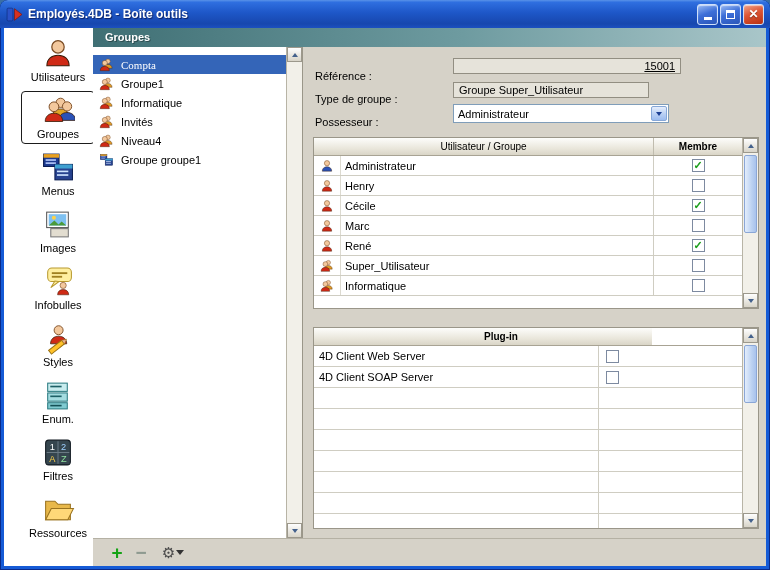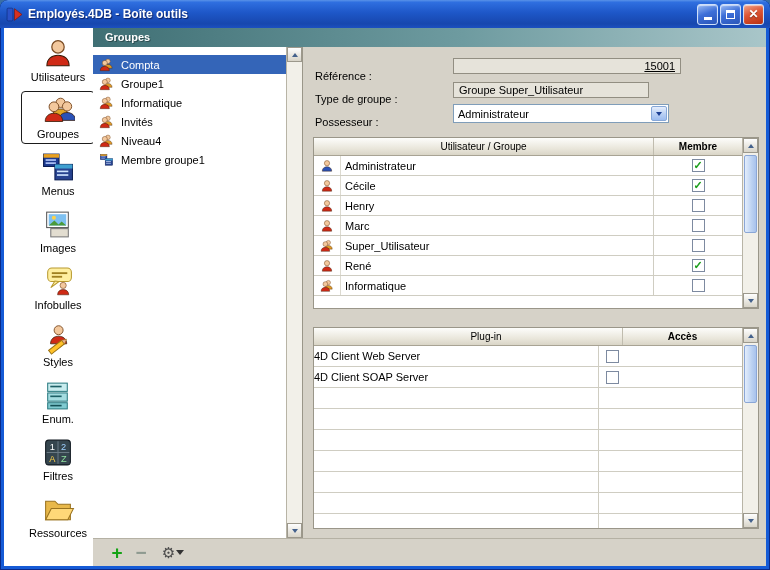--- a/index.html
+++ b/index.html
@@ -33,21 +33,21 @@
   .main{position:absolute;left:89px;top:0;right:0;bottom:0;background:#d6d2c8;}
   .section-header{position:absolute;top:0;left:0;right:0;height:19px;
     background:linear-gradient(90deg,#3f6f74 0%,#6e9ba0 55%,#a9c6c9 100%);
     color:#fff;font-size:11px;font-weight:bold;line-height:19px;padding-left:12px;text-shadow:1px 1px 0 rgba(0,0,0,.35);}
   
   .group-list{position:absolute;left:0;top:19px;width:210px;bottom:28px;background:#fff;border-right:1px solid #9a9689;overflow:hidden;}
   .glist-rows{position:absolute;left:0;top:8px;right:16px;}
   .g-row{height:19px;display:flex;align-items:center;padding-left:5px;gap:6px;font-size:11px;color:#000;}
   .g-row .icn{width:17px;height:14px;flex:0 0 auto;}
   .g-row .icn svg{width:100%;height:100%;display:block;}
-  .g-row.selected{background:#3465b8;color:#fff;}
+  .g-row.selected{background:#3465b8;color:#fff;font-family:Liberation Serif, serif;}
   
   .vscroll{position:absolute;top:0;right:0;bottom:0;width:16px;background:#f2f0e9;border-left:1px solid #b8b4a6;}
   .sbtn{position:absolute;left:0;right:0;height:15px;background:linear-gradient(#fefefe,#d8d4c8);border:1px solid #9c988c;display:flex;align-items:center;justify-content:center;}
   .sbtn.up{top:0;}
   .sbtn.down{bottom:0;}
   .tri-up{width:0;height:0;border-left:3px solid transparent;border-right:3px solid transparent;border-bottom:4px solid #44618c;}
   .tri-down{width:0;height:0;border-left:3px solid transparent;border-right:3px solid transparent;border-top:4px solid #44618c;}
   .sthumb{position:absolute;left:1px;right:1px;border:1px solid #8aa6d6;border-radius:2px;
     background:linear-gradient(90deg,#e3edfb,#bcd2f2 60%,#a8c2ec);}
   
@@ -65,21 +65,21 @@
   .t-head{display:flex;height:18px;border-bottom:1px solid #a8a394;}
   .th{display:flex;align-items:center;justify-content:center;font-size:10px;
     background:linear-gradient(#fdfdfb,#eae7dc 60%,#d9d5c7);border-right:1px solid #c0bcae;height:100%;}
   .th:last-child{border-right:none;font-weight:bold;}
   .trow{display:flex;align-items:center;border-bottom:1px solid #cfcdc2;font-size:11px;background:#fff;}
   .m-icon{width:27px;height:100%;display:flex;align-items:center;justify-content:center;border-right:1px solid #dcdad0;}
   .m-icon .icn{width:16px;height:14px;}
   .m-icon .icn svg{width:100%;height:100%;display:block;}
   .m-name{flex:1;height:100%;display:flex;align-items:center;padding-left:4px;border-right:1px solid #cfcdc2;overflow:hidden;white-space:nowrap;}
   .m-member{width:88px;height:100%;display:flex;align-items:center;justify-content:center;}
-  .p-name{width:285px;height:100%;display:flex;align-items:center;border-right:1px solid #cfcdc2;overflow:hidden;white-space:nowrap;}
+  .p-name{width:285px;height:100%;display:flex;align-items:center;padding-left:5px;border-right:1px solid #cfcdc2;overflow:hidden;white-space:nowrap;}
   .p-access{flex:1;height:100%;display:flex;align-items:center;padding-left:7px;}
   .cb{width:13px;height:13px;background:#fff;border:1px solid #7d8aa0;display:inline-flex;align-items:center;justify-content:center;
     font-size:11px;font-weight:bold;color:#1e9e1e;line-height:1;}
   .cb.checked::after{content:"✓";margin-top:-1px;}
   
   .toolbar{position:absolute;left:0;right:0;bottom:0;height:28px;background:#d6d2c8;border-top:1px solid #b5b1a4;display:flex;align-items:center;}
   .tbtn{display:flex;align-items:center;justify-content:center;width:24px;height:22px;cursor:default;}
   .tb-plus{color:#15a315;font-size:19px;font-weight:bold;margin-left:12px;}
   .tb-minus{color:#8e9a90;font-size:19px;font-weight:bold;}
   .tb-gear{color:#4a4a4a;font-size:15px;margin-left:8px;}
@@ -323,21 +323,21 @@
                   <rect x="2" y="3" width="15" height="12" fill="#1d3a8f" stroke="#0a1c50"></rect>
                   <rect x="2" y="3" width="15" height="3.5" fill="#e8a020"></rect>
                   <rect x="4" y="8" width="10" height="1.5" fill="#bcd0ff"></rect>
                   <rect x="4" y="11" width="10" height="1.5" fill="#bcd0ff"></rect>
                   <rect x="13" y="13" width="17" height="15" fill="#27428f" stroke="#0a1c50"></rect>
                   <rect x="13" y="13" width="17" height="4" fill="#3fa0d0"></rect>
                   <rect x="15" y="19" width="11" height="1.6" fill="#cfe4ff"></rect>
                   <rect x="15" y="22.5" width="11" height="1.6" fill="#cfe4ff"></rect>
                 </svg>
               </span>
-              <span>Membre groupe1</span>
+              <span>Groupe groupe1</span>
             </div>
           </div>
         <div class="vscroll">
           <div class="sbtn up">
               <span class="tri-up"></span>
             </div>
           <div class="sbtn down">
               <span class="tri-down"></span>
             </div>
         </div>
@@ -385,51 +385,65 @@
                 </div>
                 <div class="trow" style="height: 20px;">
                   <div class="m-icon">
                     <span class="icn">
                       <svg viewBox="0 0 16 16" xmlns="http://www.w3.org/2000/svg">
                         <circle cx="8" cy="4.8" r="3" fill="#f3c89d" stroke="#7a4a22" stroke-width=".6"></circle>
                         <path d="M2.6 13.9C2.6 10.6 5 8.8 8 8.8s5.4 1.8 5.4 5.1z" fill="#cf2a16" stroke="#3a1c08" stroke-width=".5"></path>
                       </svg>
                     </span>
                   </div>
-                  <div class="m-name">Cécile</div>
-                  <div class="m-member">
-                    <span class="cb checked"></span>
+                  <div class="m-name">Henry</div>
+                  <div class="m-member">
+                    <span class="cb"></span>
                   </div>
                 </div>
                 <div class="trow" style="height: 20px;">
                   <div class="m-icon">
                     <span class="icn">
                       <svg viewBox="0 0 16 16" xmlns="http://www.w3.org/2000/svg">
                         <circle cx="8" cy="4.8" r="3" fill="#f3c89d" stroke="#7a4a22" stroke-width=".6"></circle>
                         <path d="M2.6 13.9C2.6 10.6 5 8.8 8 8.8s5.4 1.8 5.4 5.1z" fill="#cf2a16" stroke="#3a1c08" stroke-width=".5"></path>
                       </svg>
                     </span>
                   </div>
-                  <div class="m-name">Henry</div>
-                  <div class="m-member">
-                    <span class="cb"></span>
+                  <div class="m-name">Cécile</div>
+                  <div class="m-member">
+                    <span class="cb checked"></span>
                   </div>
                 </div>
                 <div class="trow" style="height: 20px;">
                   <div class="m-icon">
                     <span class="icn">
                       <svg viewBox="0 0 16 16" xmlns="http://www.w3.org/2000/svg">
                         <circle cx="8" cy="4.8" r="3" fill="#f3c89d" stroke="#7a4a22" stroke-width=".6"></circle>
                         <path d="M2.6 13.9C2.6 10.6 5 8.8 8 8.8s5.4 1.8 5.4 5.1z" fill="#cf2a16" stroke="#3a1c08" stroke-width=".5"></path>
                       </svg>
                     </span>
                   </div>
                   <div class="m-name">Marc</div>
                   <div class="m-member">
                     <span class="cb"></span>
+                  </div>
+                </div>
+                <div class="trow" style="height: 20px;">
+                  <div class="m-icon">
+                    <span class="icn">
+                      <svg viewBox="0 0 16 16" xmlns="http://www.w3.org/2000/svg">
+                        <circle cx="8" cy="4.8" r="3" fill="#f3c89d" stroke="#7a4a22" stroke-width=".6"></circle>
+                        <path d="M2.6 13.9C2.6 10.6 5 8.8 8 8.8s5.4 1.8 5.4 5.1z" fill="#cf2a16" stroke="#3a1c08" stroke-width=".5"></path>
+                      </svg>
+                    </span>
+                  </div>
+                  <div class="m-name">René</div>
+                  <div class="m-member">
+                    <span class="cb checked"></span>
                   </div>
                 </div>
                 <div class="trow" style="height: 20px;">
                   <div class="m-icon">
                     <span class="icn">
                       <svg viewBox="0 0 20 16" xmlns="http://www.w3.org/2000/svg">
                         <g transform="translate(4.5,-0.6) scale(.9)">
                           <circle cx="8" cy="4.8" r="3" fill="#f3c89d" stroke="#7a4a22" stroke-width=".6"></circle>
                           <path d="M2.6 13.9C2.6 10.6 5 8.8 8 8.8s5.4 1.8 5.4 5.1z" fill="#e09a28" stroke="#3a1c08" stroke-width=".5"></path>
                         </g>
@@ -441,34 +455,20 @@
                     </span>
                   </div>
                   <div class="m-name">Super_Utilisateur</div>
                   <div class="m-member">
                     <span class="cb"></span>
                   </div>
                 </div>
                 <div class="trow" style="height: 20px;">
                   <div class="m-icon">
                     <span class="icn">
-                      <svg viewBox="0 0 16 16" xmlns="http://www.w3.org/2000/svg">
-                        <circle cx="8" cy="4.8" r="3" fill="#f3c89d" stroke="#7a4a22" stroke-width=".6"></circle>
-                        <path d="M2.6 13.9C2.6 10.6 5 8.8 8 8.8s5.4 1.8 5.4 5.1z" fill="#cf2a16" stroke="#3a1c08" stroke-width=".5"></path>
-                      </svg>
-                    </span>
-                  </div>
-                  <div class="m-name">René</div>
-                  <div class="m-member">
-                    <span class="cb checked"></span>
-                  </div>
-                </div>
-                <div class="trow" style="height: 20px;">
-                  <div class="m-icon">
-                    <span class="icn">
                       <svg viewBox="0 0 20 16" xmlns="http://www.w3.org/2000/svg">
                         <g transform="translate(4.5,-0.6) scale(.9)">
                           <circle cx="8" cy="4.8" r="3" fill="#f3c89d" stroke="#7a4a22" stroke-width=".6"></circle>
                           <path d="M2.6 13.9C2.6 10.6 5 8.8 8 8.8s5.4 1.8 5.4 5.1z" fill="#e09a28" stroke="#3a1c08" stroke-width=".5"></path>
                         </g>
                         <g transform="translate(0,0.8)">
                           <circle cx="8" cy="4.8" r="3" fill="#f3c89d" stroke="#7a4a22" stroke-width=".6"></circle>
                           <path d="M2.6 13.9C2.6 10.6 5 8.8 8 8.8s5.4 1.8 5.4 5.1z" fill="#cf2a16" stroke="#3a1c08" stroke-width=".5"></path>
                         </g>
                       </svg>
@@ -488,22 +488,21 @@
             <div class="sthumb" style="top:17px;height:78px;"></div>
             <div class="sbtn down">
                 <span class="tri-down"></span>
               </div>
           </div>
         </div>
 
         <div class="dtable" style="left:10px;top:280px;width:446px;height:202px;">
           <div class="t-inner">
             <div class="t-head">
-              <div class="th" style="width:309px;padding-left:36px;">Plug-in</div>
-              <div class="th" style="flex:1;">Accès</div>
+              <div class="th" style="width:338px;padding-left:36px;">Plug-in</div>
             </div>
             <div id="plugins-body">
                 <div class="trow" style="height: 21px;">
                   <div class="p-name">4D Client Web Server</div>
                   <div class="p-access">
                     <span class="cb"></span>
                   </div>
                 </div>
                 <div class="trow" style="height: 21px;">
                   <div class="p-name">4D Client SOAP Server</div>

